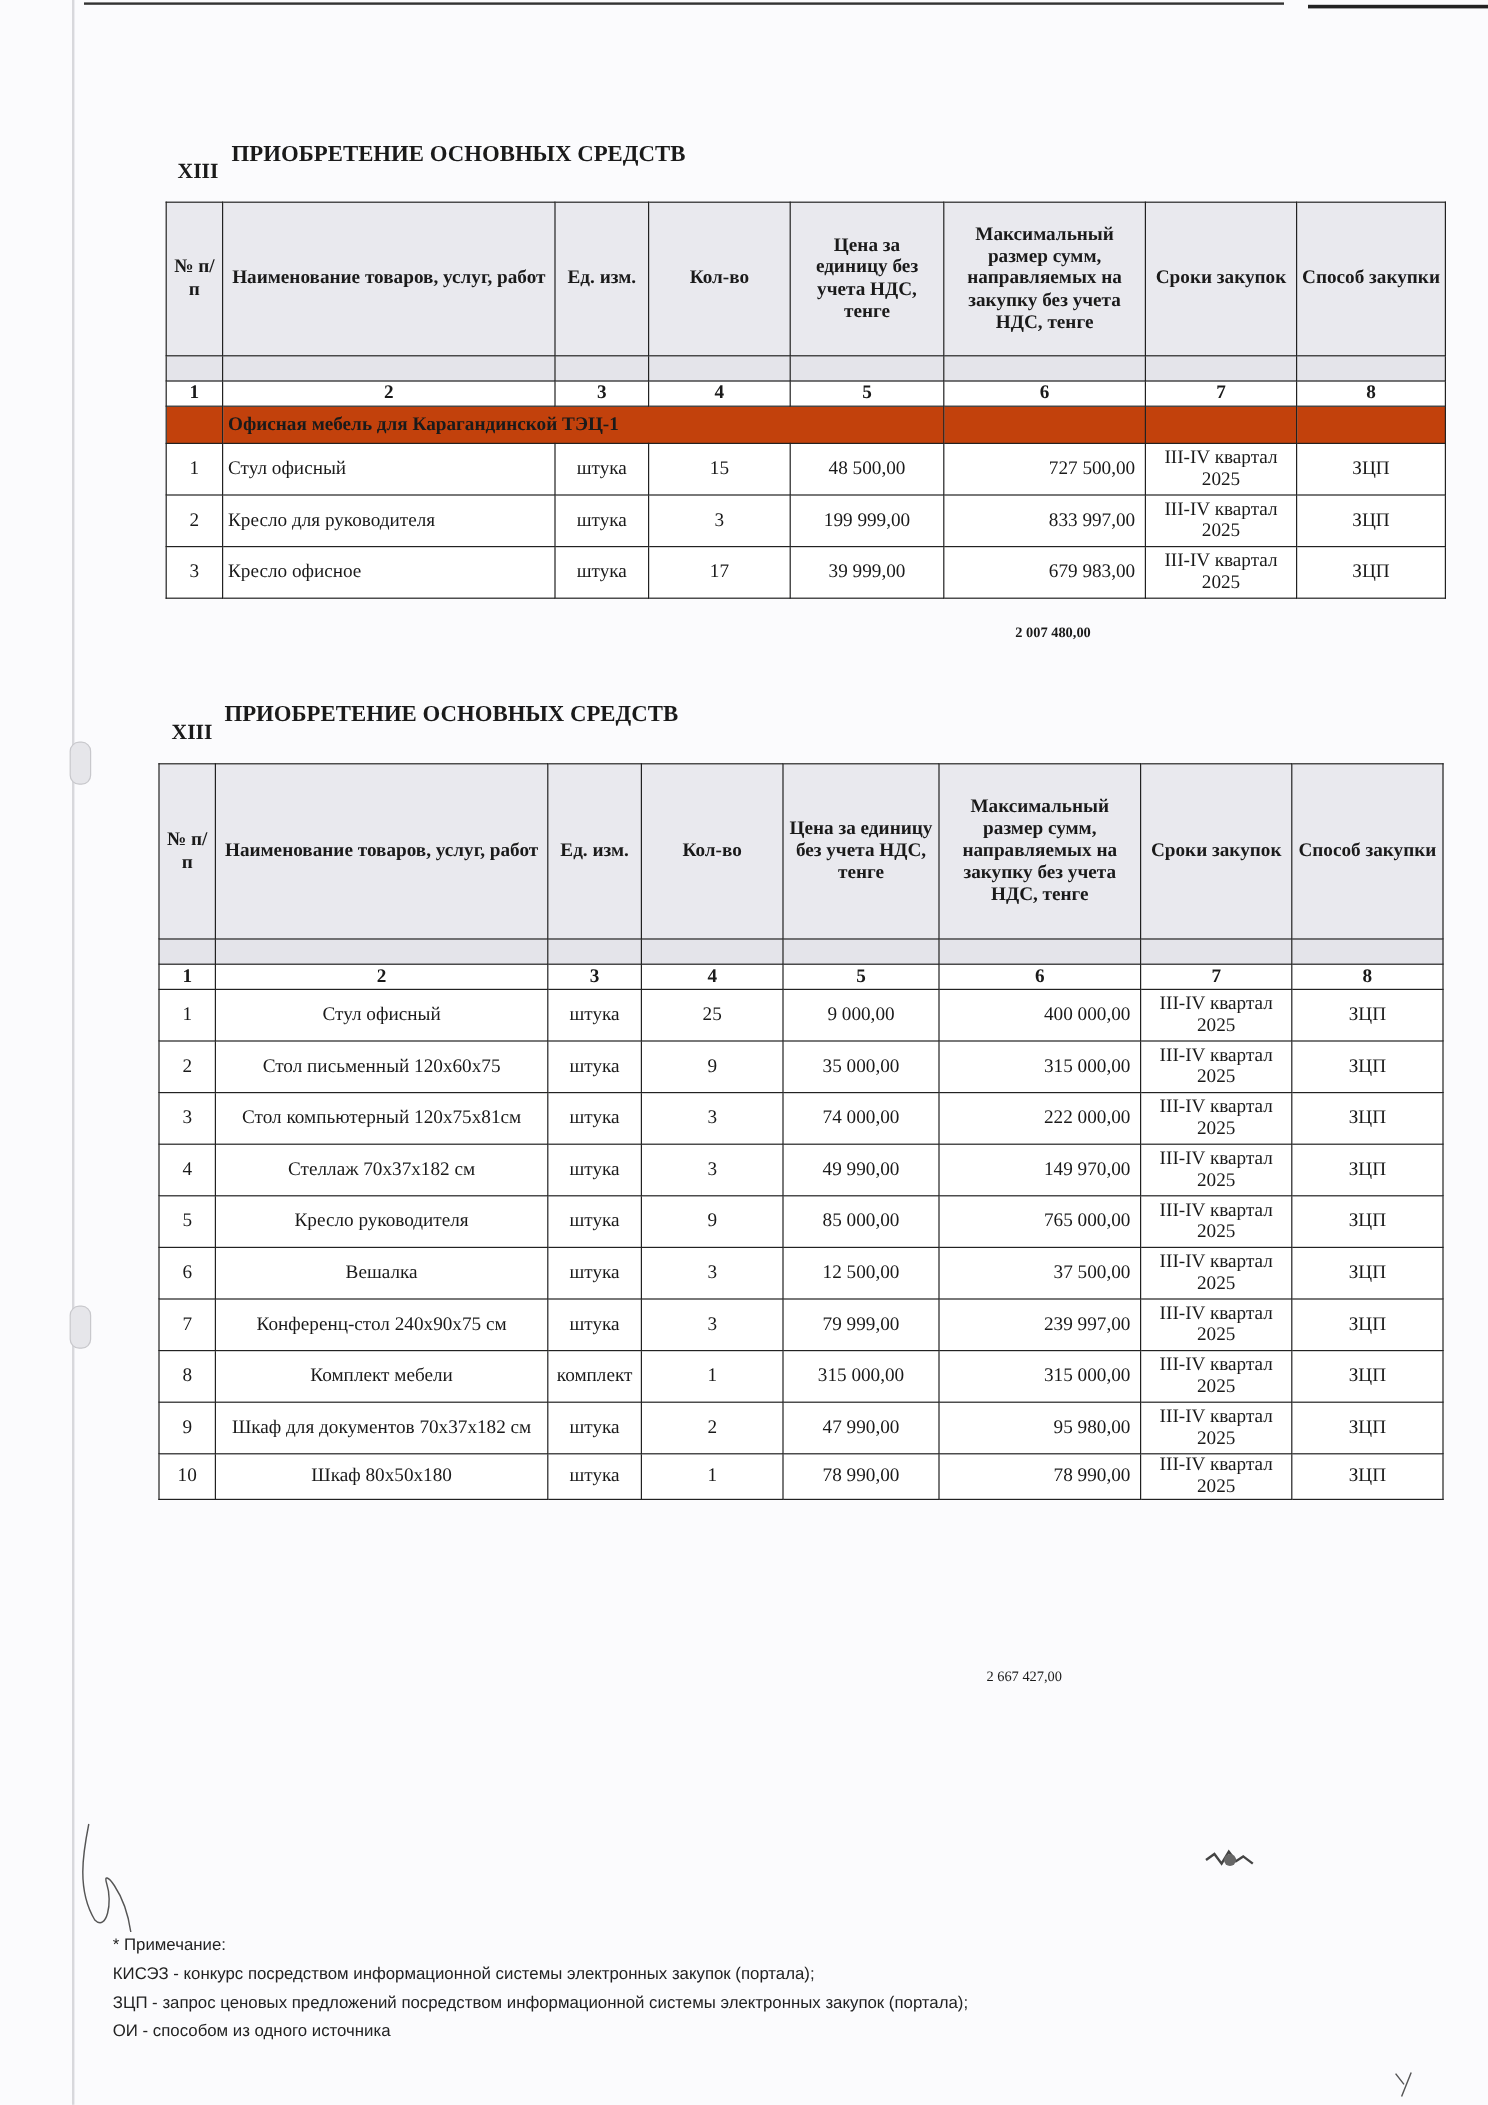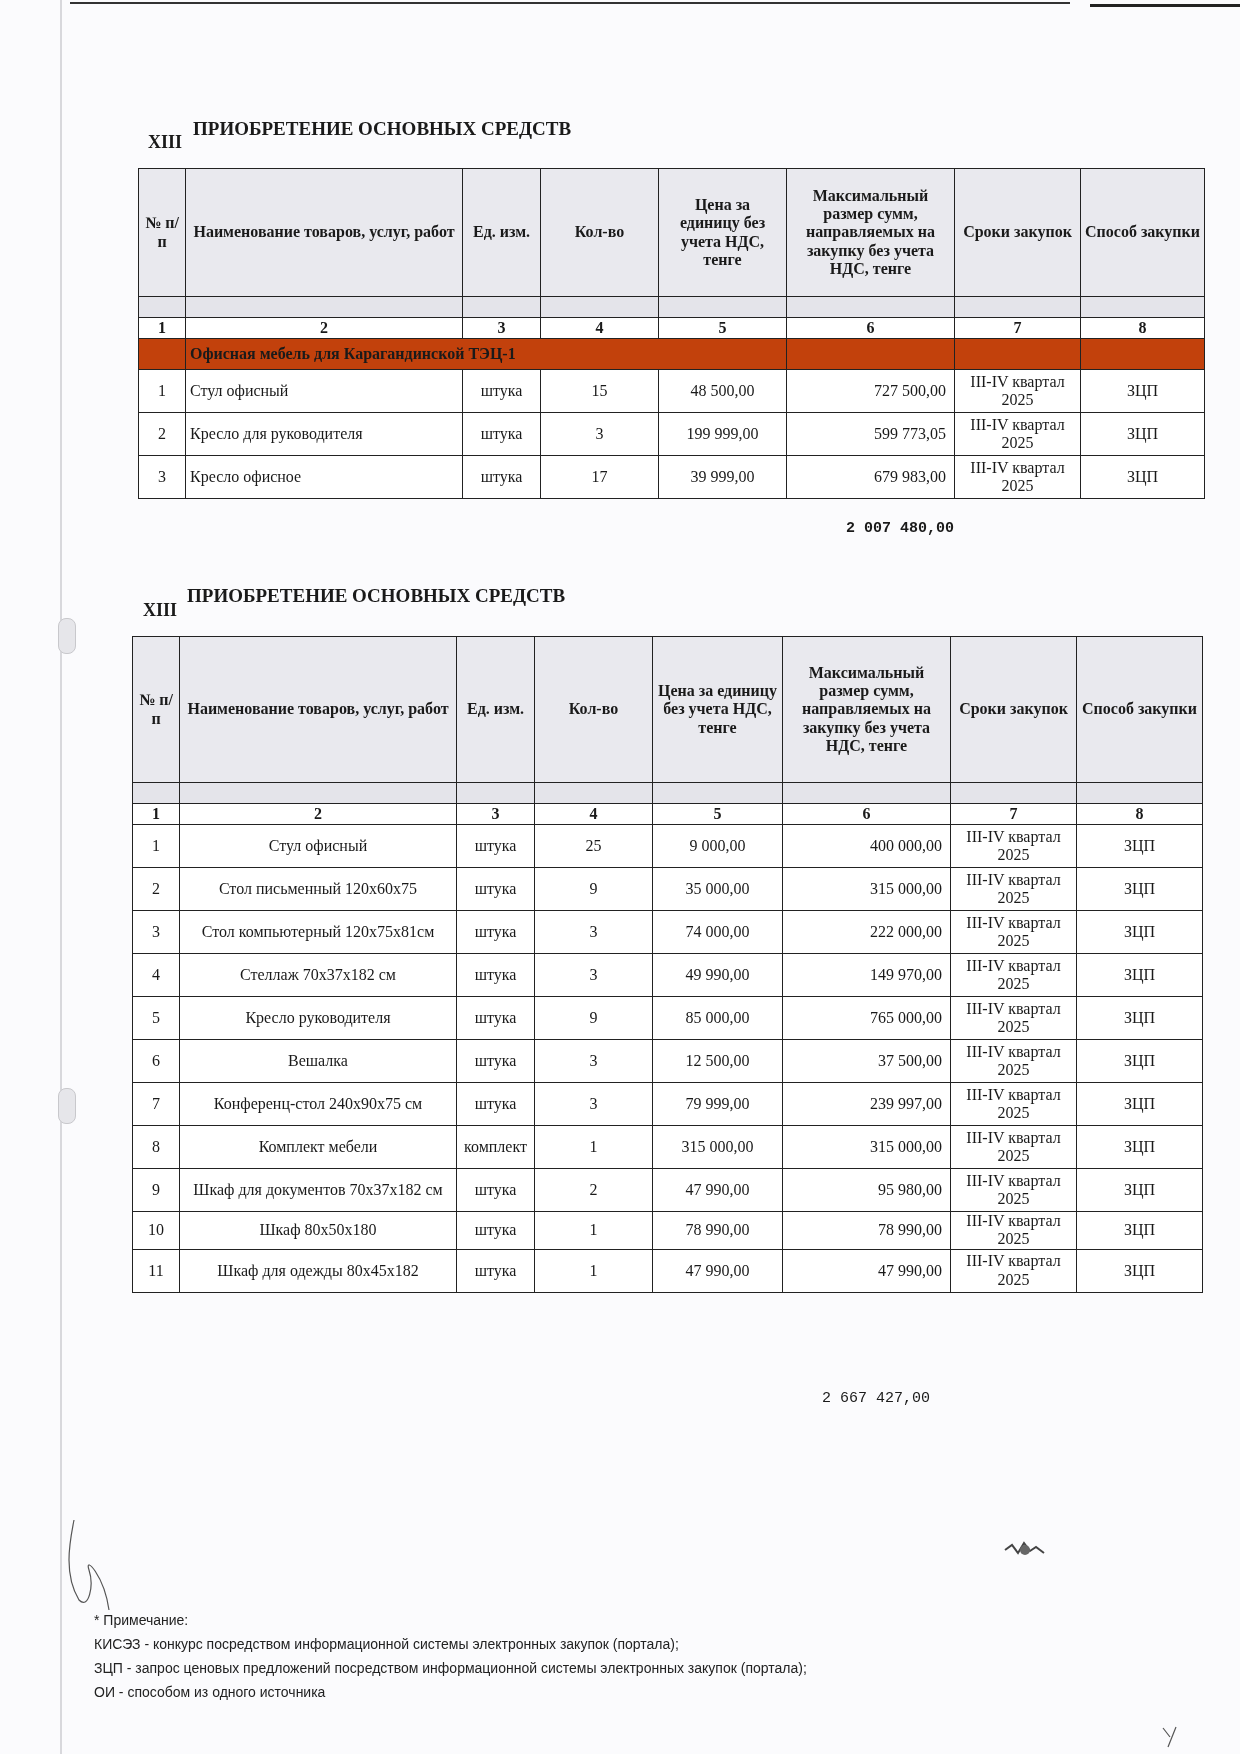--- a/index.html
+++ b/index.html
@@ -27,21 +27,21 @@
   table.grid th { font-weight: bold; font-size: 16px; }
   .hdr-row { background: #e9e9ee; }
   .empty-row td { background: #e4e4ea; height: 20px; }
   .num-row td { font-weight: bold; font-size: 16px; height: 20px; background: #fff; }
   .group-row td { height: 30px; background: #c2410c; }
   .group-row td.grp { font-weight: bold; text-align: left; font-size: 16px; }
   .data-row td { background: #fff; font-size: 16px; }
   .right { text-align: right !important; padding-right: 8px !important; }
   .left { text-align: left !important; }
   .period { font-size: 16px; line-height: 1.05; }
-  .total { position: absolute; font-size: 15px; font-family: Liberation Mono, monospace; }
+  .total { position: absolute; font-size: 12px; }
   .total.bold { font-weight: bold; }
 
   .note { position: absolute; left: 94px; top: 1608px; font-family: "Liberation Sans", "DejaVu Sans", sans-serif; font-size: 14px; line-height: 24px; color: #222; }
   .note div { white-space: nowrap; }
   .signature { position: absolute; left: 64px; top: 1515px; width: 60px; height: 100px; }
   .stamp { position: absolute; left: 1000px; top: 1535px; width: 50px; height: 30px; }
   .mark { position: absolute; left: 1160px; top: 1725px; width: 20px; height: 25px; }
 </style>
 </head>
 <body>
@@ -115,21 +115,21 @@
         <td class="right">727 500,00</td>
         <td class="period">III-IV квартал 2025</td>
         <td>ЗЦП</td>
       </tr>
       <tr class="data-row" style="height: 43px;">
         <td>2</td>
         <td class="left">Кресло для руководителя</td>
         <td>штука</td>
         <td>3</td>
         <td>199 999,00</td>
-        <td class="right">599 773,05</td>
+        <td class="right">833 997,00</td>
         <td class="period">III-IV квартал 2025</td>
         <td>ЗЦП</td>
       </tr>
       <tr class="data-row" style="height: 43px;">
         <td>3</td>
         <td class="left">Кресло офисное</td>
         <td>штука</td>
         <td>17</td>
         <td>39 999,00</td>
         <td class="right">679 983,00</td>
@@ -280,30 +280,20 @@
       <tr class="data-row" style="height: 25px;">
         <td>10</td>
         <td>Шкаф  80х50х180</td>
         <td>штука</td>
         <td>1</td>
         <td>78 990,00</td>
         <td class="right">78 990,00</td>
         <td class="period">III-IV квартал 2025</td>
         <td>ЗЦП</td>
       </tr>
-      <tr class="data-row" style="height: 43px;">
-        <td>11</td>
-        <td>Шкаф для одежды 80х45х182</td>
-        <td>штука</td>
-        <td>1</td>
-        <td>47 990,00</td>
-        <td class="right">47 990,00</td>
-        <td class="period">III-IV квартал 2025</td>
-        <td>ЗЦП</td>
-      </tr>
     </tbody>
 </table>
 <div class="total" style="left:822px; top:1390px;">2 667 427,00</div>
 
 <svg class="signature" viewBox="0 0 60 100">
   <path d="M10 5 C 5 30, 0 60, 15 85 C 25 95, 30 70, 25 55 C 20 40, 40 60, 45 95" fill="none" stroke="#555" stroke-width="1.2"></path>
 </svg>
 <svg class="stamp" viewBox="0 0 50 30">
   <path d="M5 15 L12 10 L18 18 L24 8 L30 16 L36 12 L44 18" fill="none" stroke="#444" stroke-width="2"></path>
   <circle cx="25" cy="15" r="5" fill="#666"></circle>

